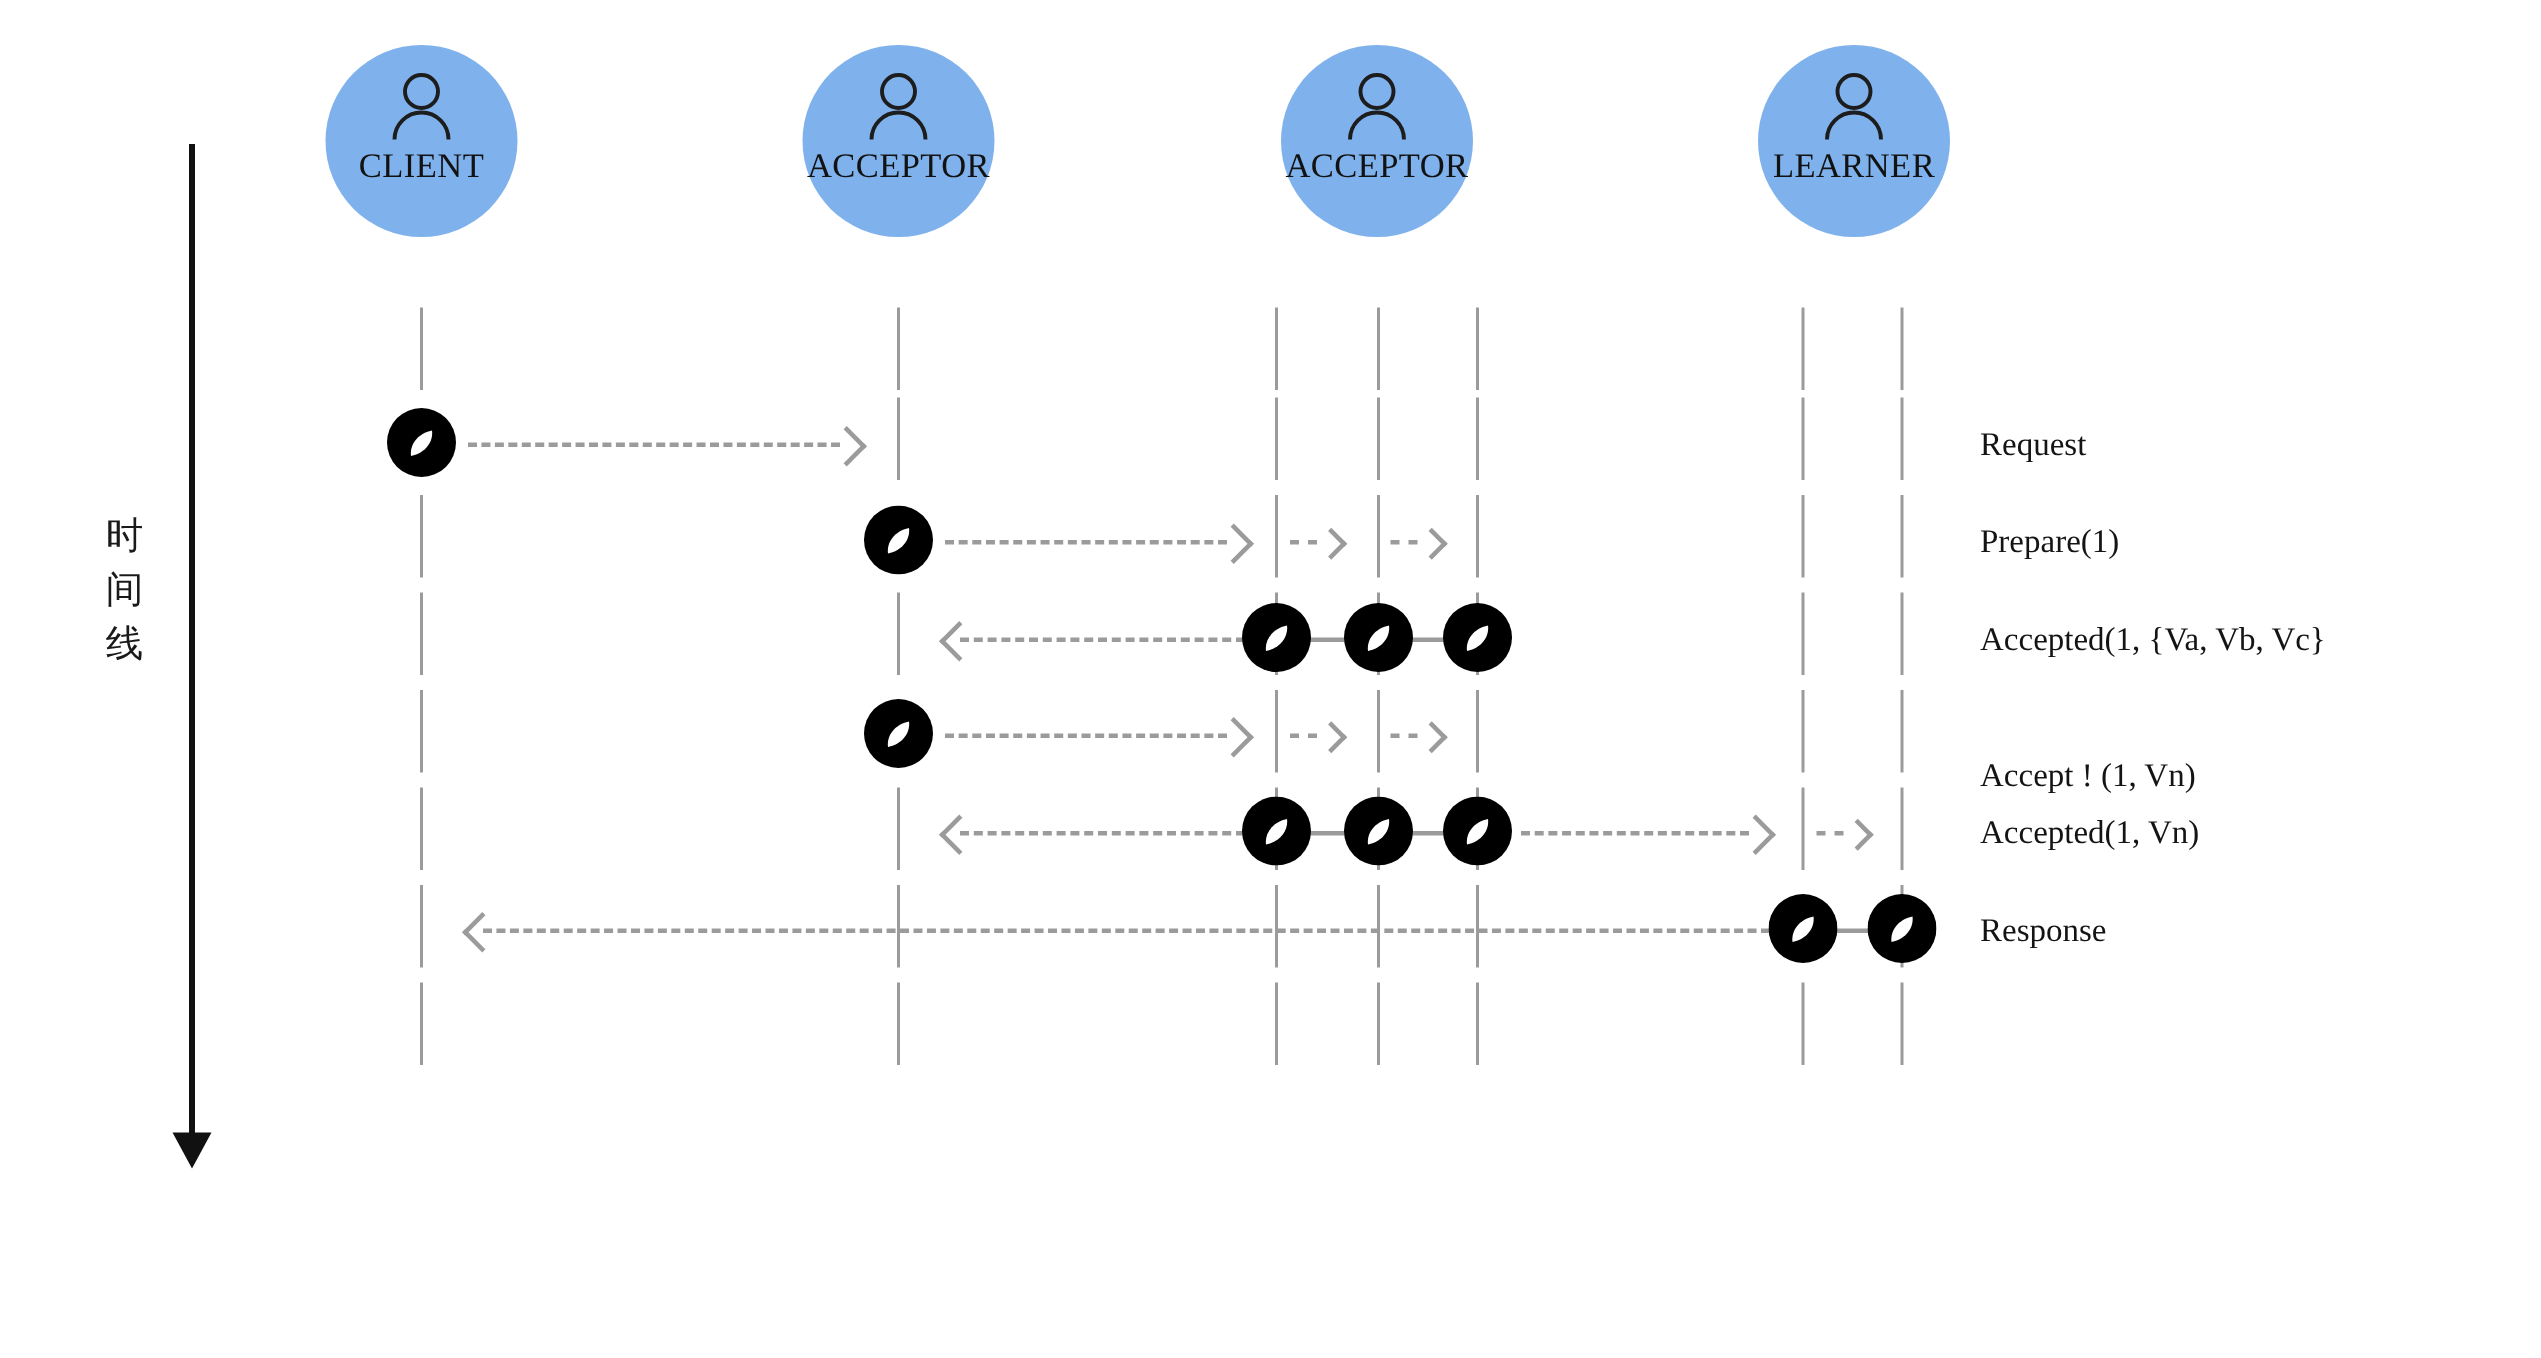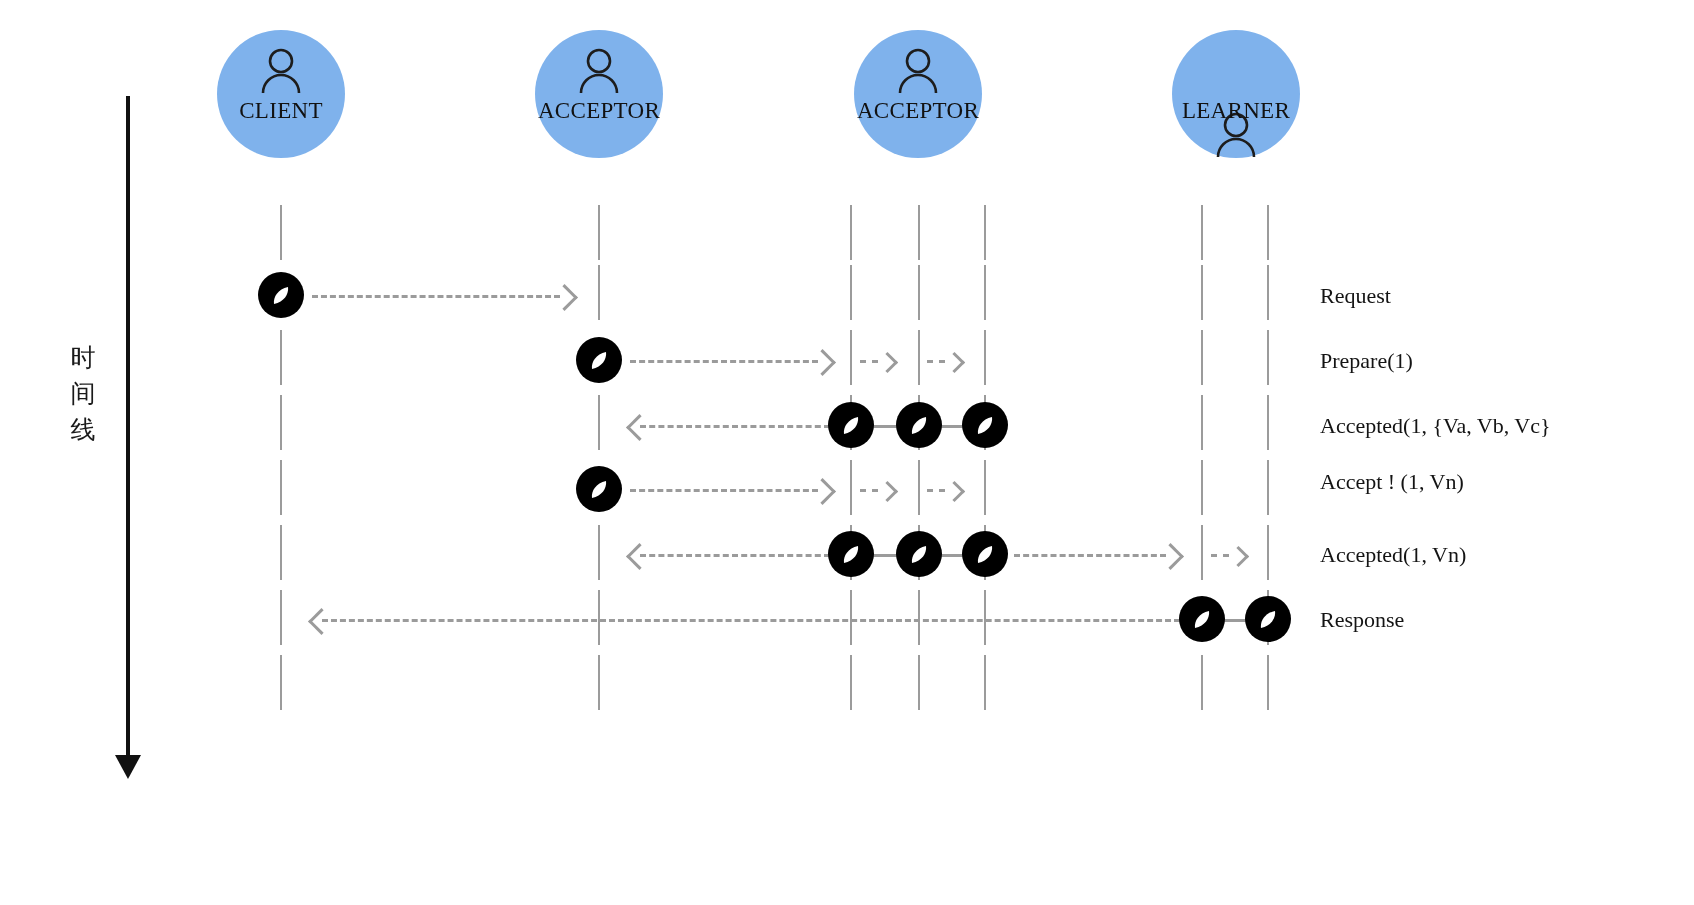--- a/index.html
+++ b/index.html
@@ -172,21 +172,21 @@
   </div>
 
   <div class="actor" style="left:854px; top:30px;text-decoration:underline;">
     <svg class="person-icon" viewBox="0 0 42 46">
       <circle cx="21" cy="13" r="11" fill="none" stroke="#1d1d1d" stroke-width="2.6"></circle>
       <path d="M3 45 a18 18 0 0 1 36 0" fill="none" stroke="#1d1d1d" stroke-width="2.6"></path>
     </svg>
     <div class="actor-label">ACCEPTOR</div>
   </div>
 
-  <div class="actor" style="left:1172px; top:30px;justify-content:flex-end;">
+  <div class="actor" style="left:1172px; top:30px;">
     <svg class="person-icon" viewBox="0 0 42 46">
       <circle cx="21" cy="13" r="11" fill="none" stroke="#1d1d1d" stroke-width="2.6"></circle>
       <path d="M3 45 a18 18 0 0 1 36 0" fill="none" stroke="#1d1d1d" stroke-width="2.6"></path>
     </svg>
     <div class="actor-label">LEARNER</div>
   </div>
 
   <div class="lifeline" style="left:280px; top:205px; height:55px;"></div>
   <div class="lifeline" style="left:280px; top:330px; height:55px;"></div>
   <div class="lifeline" style="left:280px; top:395px; height:55px;"></div>
@@ -299,21 +299,21 @@
   <div class="hop" style="left:860px; top:489px;"></div>
   <div class="hop-head" style="left:880px; top:484px;"></div>
   <div class="hop" style="left:927px; top:489px;"></div>
   <div class="hop-head" style="left:947px; top:484px;"></div>
   <div class="node-marker" style="left:576px; top:466px;">
     <svg viewBox="0 0 46 46" width="46" height="46">
       <circle cx="23" cy="23" r="23" fill="#000000"></circle>
       <path d="M30 15 C31 22 26 30 16 32 C15 25 20 17 30 15 Z" fill="#ffffff"></path>
     </svg>
   </div>
-  <div class="msg-label" style="left:1320px; top:469px;">Accept ! (1, Vn)</div>
+  <div class="msg-label" style="left:1320px; top:504px;">Accept ! (1, Vn)</div>
 
   <div class="dash-line" style="left:640px; top:554px; width:190px;"></div>
   <div class="arrow-head left" style="left:630px; top:547px;"></div>
   <div class="node-connector" style="left:872px; top:554px; width:26px;"></div>
   <div class="node-connector" style="left:940px; top:554px; width:24px;"></div>
   <div class="dash-line" style="left:1014px; top:554px; width:152px;"></div>
   <div class="arrow-head right" style="left:1161px; top:547px;"></div>
   <div class="hop" style="left:1211px; top:554px;"></div>
   <div class="hop-head" style="left:1231px; top:549px;"></div>
   <div class="node-marker" style="left:828px; top:531px;">

